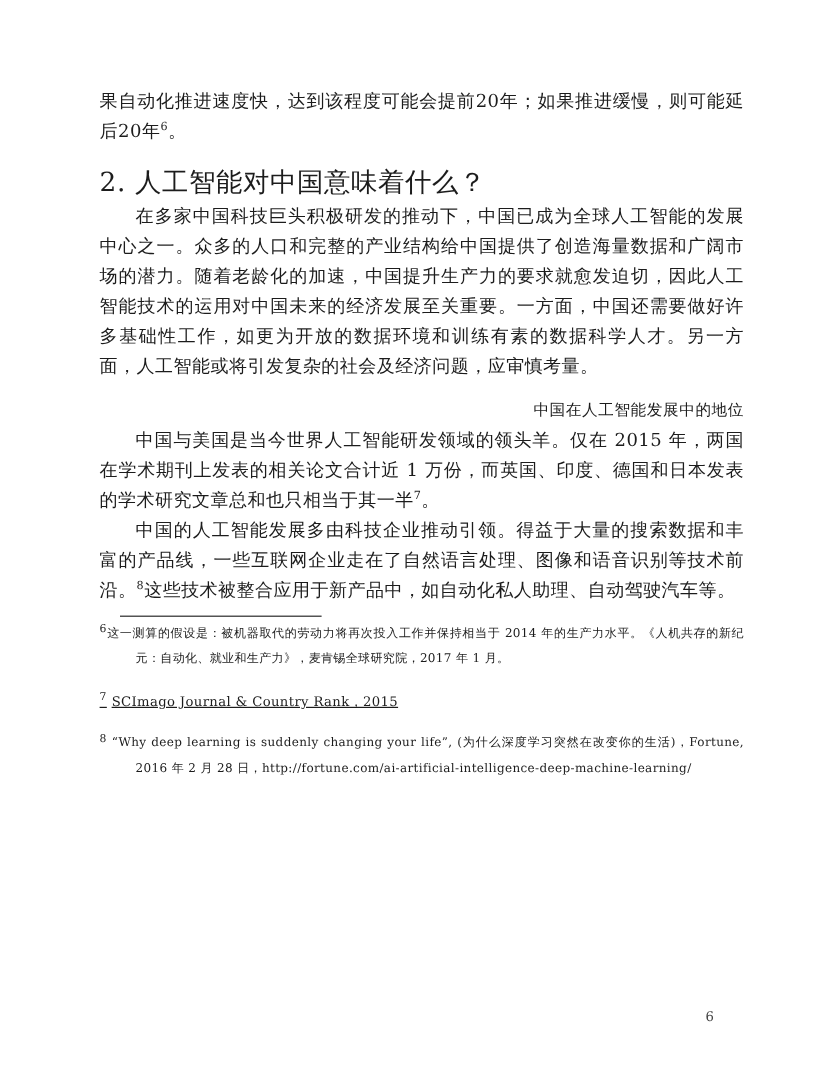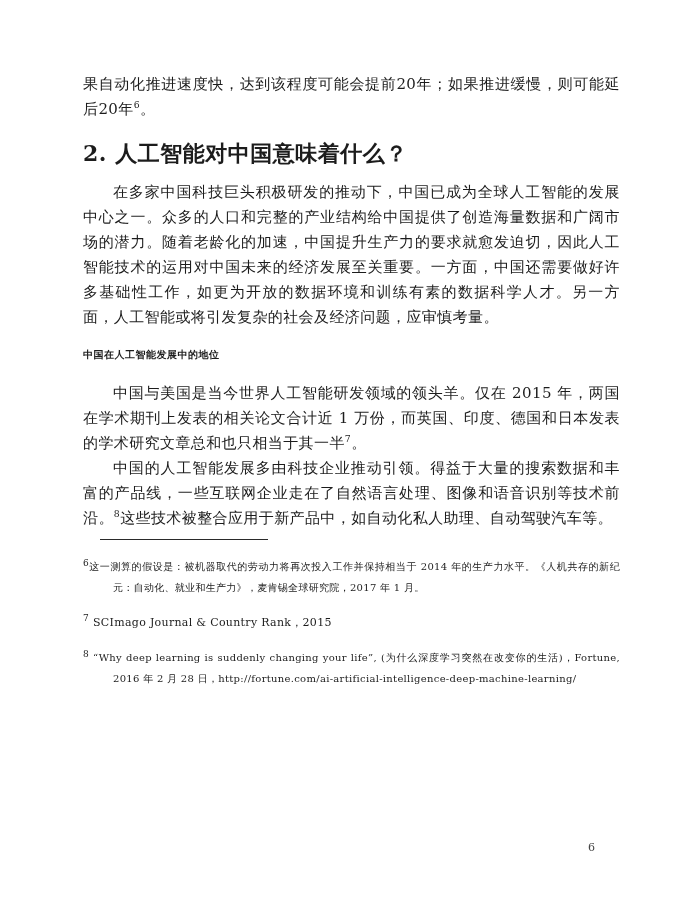--- a/index.html
+++ b/index.html
@@ -28,55 +28,56 @@
     line-height: 25px;
     text-align: justify;
     letter-spacing: 0.4px;
   }
   p.indent { text-indent: 2em; }
   p.p2 { margin-top: 8px; }
   h1.section-heading {
     margin: 16px 0 0 0;
     font-size: 22px;
     line-height: 30px;
-    font-weight: bold;
+    font-weight: normal;
     letter-spacing: 0.5px;
   }
-  p.p3 { margin-top: 12px; }
+  p.p3 { margin-top: 0; }
   h2.sub-heading {
     margin: 12px 0 0 0;
-    font-size: 10px;
+    font-size: 13px;
     line-height: 25px;
-    font-weight: bold;
+    font-weight: normal;
     letter-spacing: 0.5px;
+    text-align: right;
   }
-  p.p4 { margin-top: 14px; }
+  p.p4 { margin-top: 0; }
   p.p5 { margin-top: 0; }
   sup.ref {
     font-size: 0.62em;
     line-height: 0;
     vertical-align: super;
   }
   .fn-rule {
     margin: 8px 0 0 17px;
     width: 168px;
     height: 0;
     border-top: 1px solid #2a2a2a;
   }
-  .footnotes { margin-top: 16px; }
+  .footnotes { margin-top: 4px; }
   .footnotes p {
     margin: 0;
     font-size: 10px;
     line-height: 21px;
     text-align: justify;
     padding-left: 30px;
     text-indent: -30px;
     letter-spacing: 0.3px;
   }
-  .footnotes p.fn7 { margin-top: 14px; font-size: 11px; }
+  .footnotes p.fn7 { margin-top: 14px; font-size: 11px; text-decoration: underline; }
   .footnotes p.fn8 { margin-top: 14px; }
   .footnotes sup.fnum {
     font-size: 9px;
     vertical-align: super;
     line-height: 0;
   }
   .footnotes sup.fnum.sp { margin-right: 4px; }
   .page-number {
     position: absolute;
     left: 588px;

